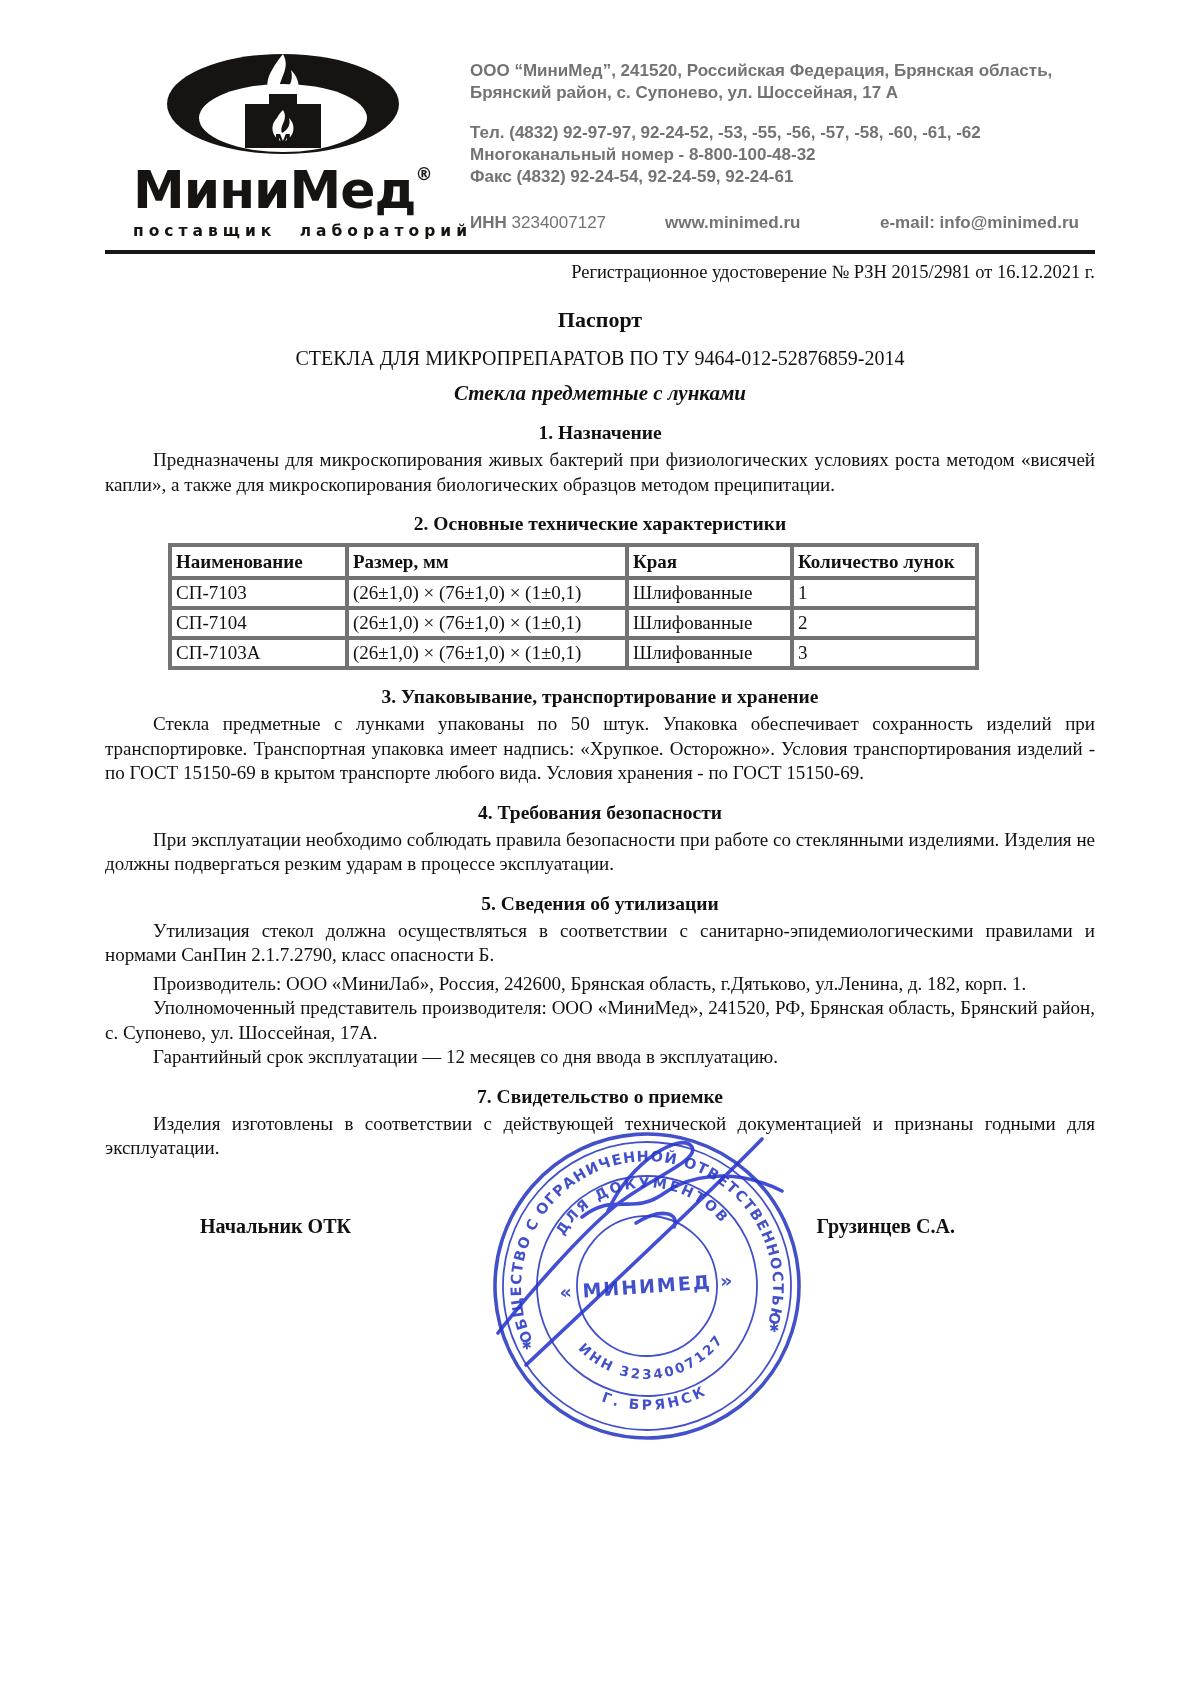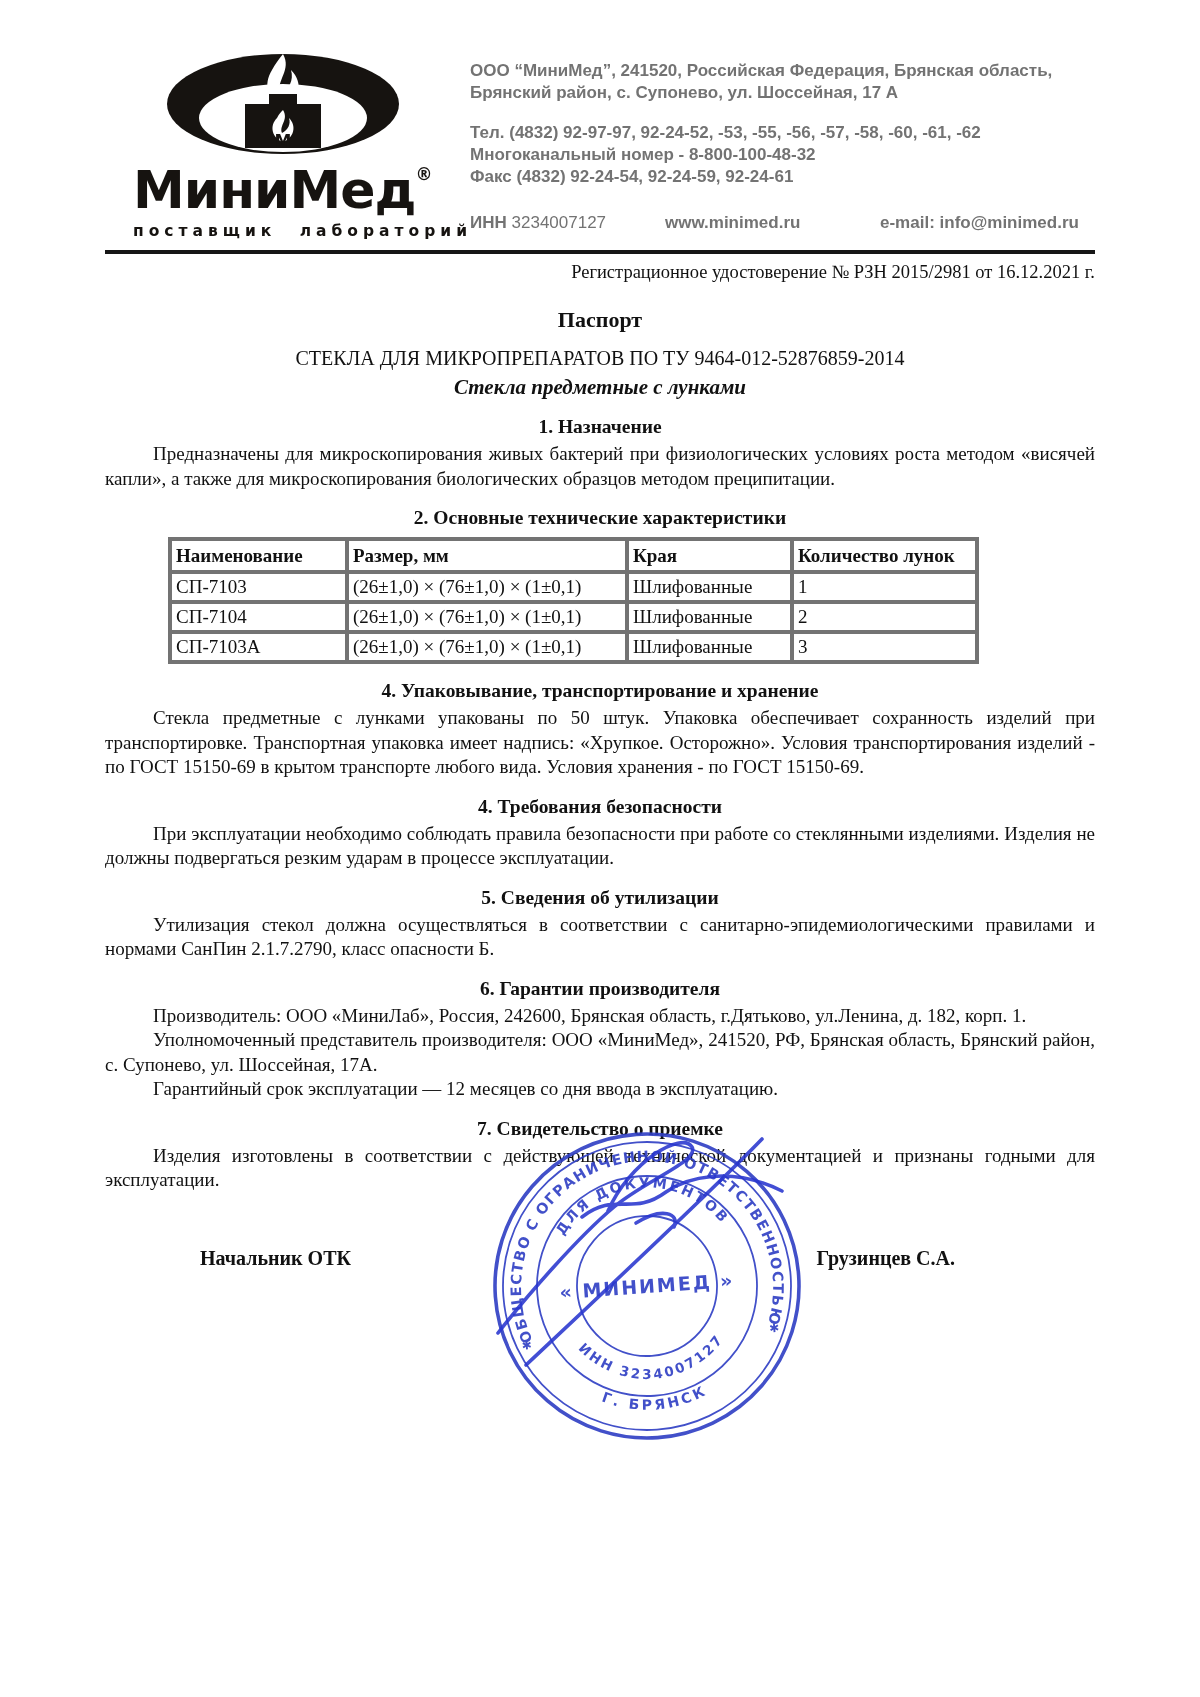--- a/index.html
+++ b/index.html
@@ -31,21 +31,21 @@
   .inn-row { display:flex; width:100%; margin-top:24px; }
   .inn-row .inn-cell   { width:195px; }
   .inn-row .site-cell  { width:215px; }
   .inn-row .mail-cell  { flex:1; }
   .inn-value { font-weight:400; }
   .rule { height:4px; background:#161616; margin-top:10px; }
   
   .registration { text-align:right; font-size:18.5px; margin-top:8px; }
   .doc-title   { text-align:center; font-size:22px; font-weight:700; margin-top:24px; }
   .doc-subtitle{ text-align:center; font-size:20px; font-weight:400; margin-top:14px; }
-  .doc-subtitle2{ text-align:center; font-size:21px; font-weight:700; font-style:italic; margin-top:5px; }
+  .doc-subtitle2{ text-align:center; font-size:21px; font-weight:700; font-style:italic; margin-top:11px; }
   
   .sec-heading { text-align:center; font-size:19.5px; font-weight:700; margin-top:16px; }
   .para {
     font-size:19px; line-height:24.5px; text-align:justify;
     text-indent:48px; margin-top:4px;
   }
   .para.no-top { margin-top:0; }
   
   table.spec {
     border-collapse:collapse; margin:8px 0 10px 63px;
@@ -145,30 +145,29 @@
     </tr>
     <tr>
       <td>СП-7103А</td>
       <td>(26±1,0) × (76±1,0) × (1±0,1)</td>
       <td>Шлифованные</td>
       <td>3</td>
     </tr>
   </tbody>
     </table>
 
-  <div class="sec-heading">4.  Упаковывание, транспортирование и хранение</div>
+  <div class="sec-heading">3.  Упаковывание, транспортирование и хранение</div>
   <div class="para">Стекла предметные с лунками упакованы по 50 штук. Упаковка обеспечивает сохранность изделий при транспортировке. Транспортная упаковка имеет надпись: «Хрупкое. Осторожно». Условия транспортирования изделий - по ГОСТ 15150-69 в крытом транспорте любого вида. Условия хранения - по  ГОСТ 15150-69.</div>
 
   <div class="sec-heading">4.  Требования безопасности</div>
   <div class="para">При эксплуатации необходимо соблюдать правила безопасности при работе со стеклянными изделиями. Изделия не должны подвергаться резким ударам в процессе эксплуатации.</div>
 
   <div class="sec-heading">5.  Сведения об утилизации</div>
   <div class="para">Утилизация стекол должна осуществляться в соответствии с санитарно-эпидемиологическими правилами и нормами СанПин 2.1.7.2790, класс опасности Б.</div>
 
-  <div class="sec-heading">6.  Гарантии производителя</div>
   <div class="para">Производитель: ООО «МиниЛаб», Россия, 242600, Брянская область, г.Дятьково, ул.Ленина, д. 182, корп. 1.</div>
   <div class="para no-top">Уполномоченный представитель производителя: ООО «МиниМед», 241520, РФ, Брянская область, Брянский район, с. Супонево, ул. Шоссейная, 17А.</div>
   <div class="para no-top">Гарантийный срок эксплуатации — 12 месяцев со дня ввода в эксплуатацию.</div>
 
   <div class="sec-heading">7.  Свидетельство о приемке</div>
   <div class="para">Изделия изготовлены в соответствии с действующей технической документацией и признаны годными для эксплуатации.</div>
 
   <div class="sign-row">
     <span>Начальник ОТК</span>
     <span>Грузинцев С.А.</span>

